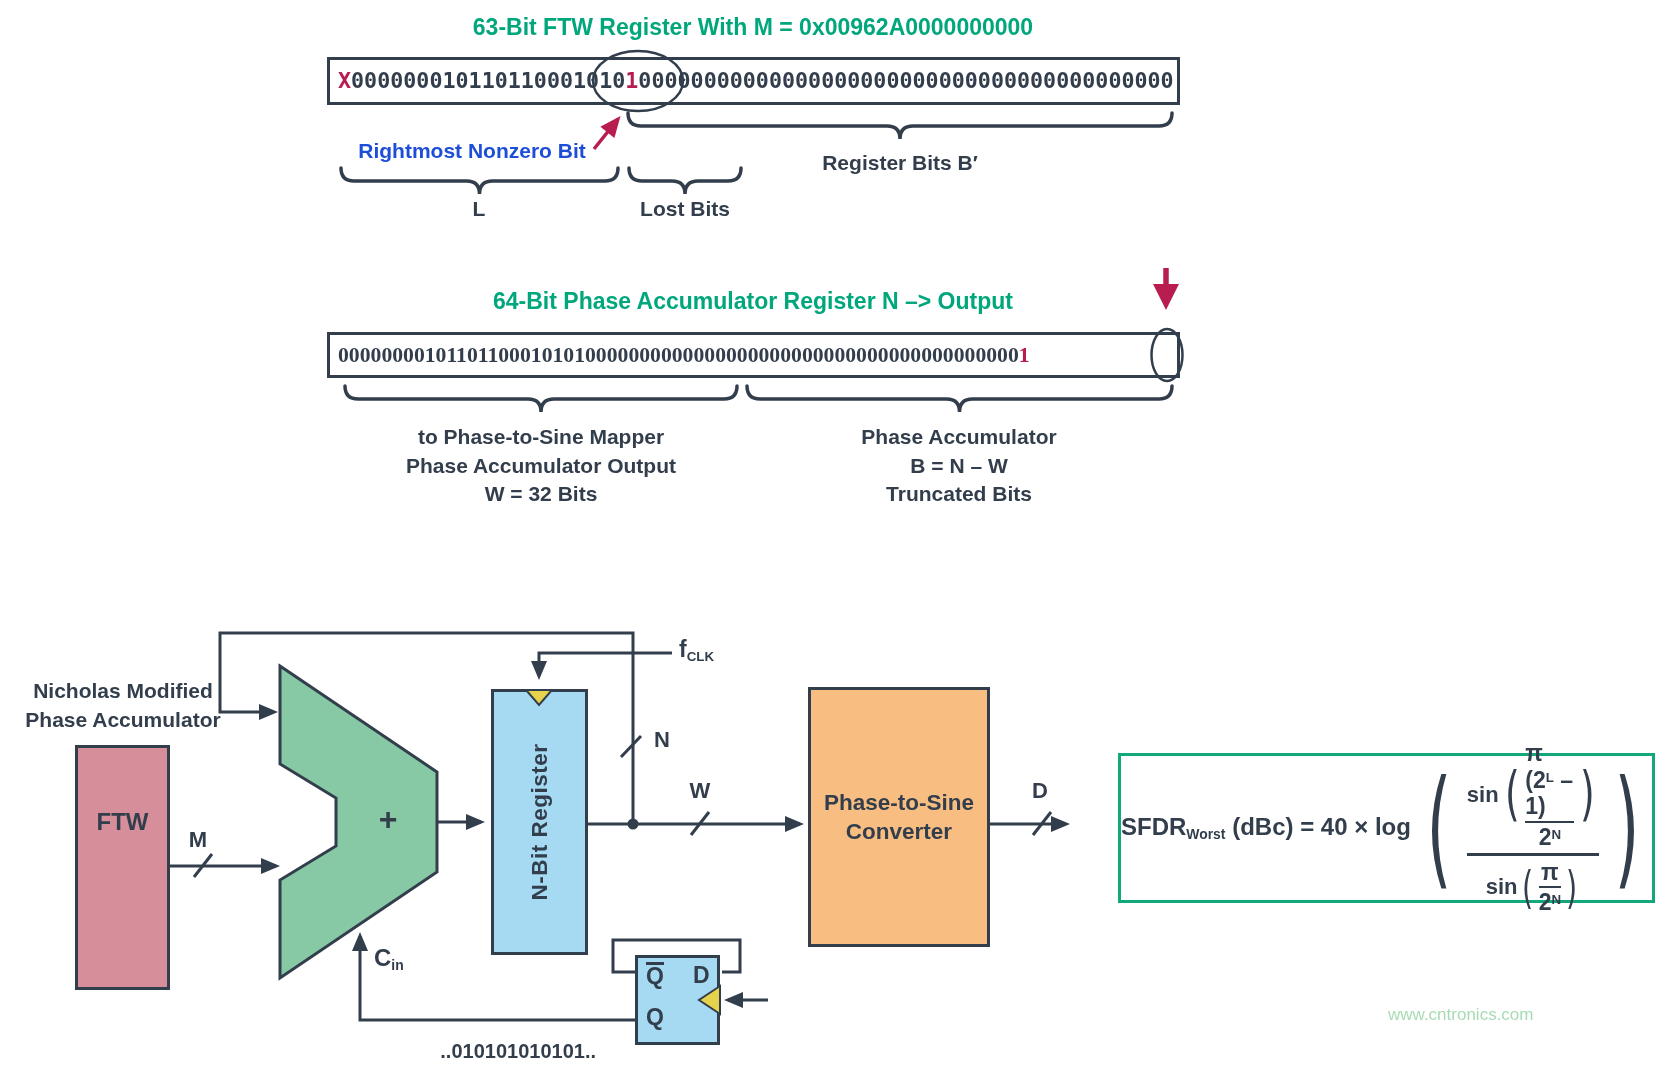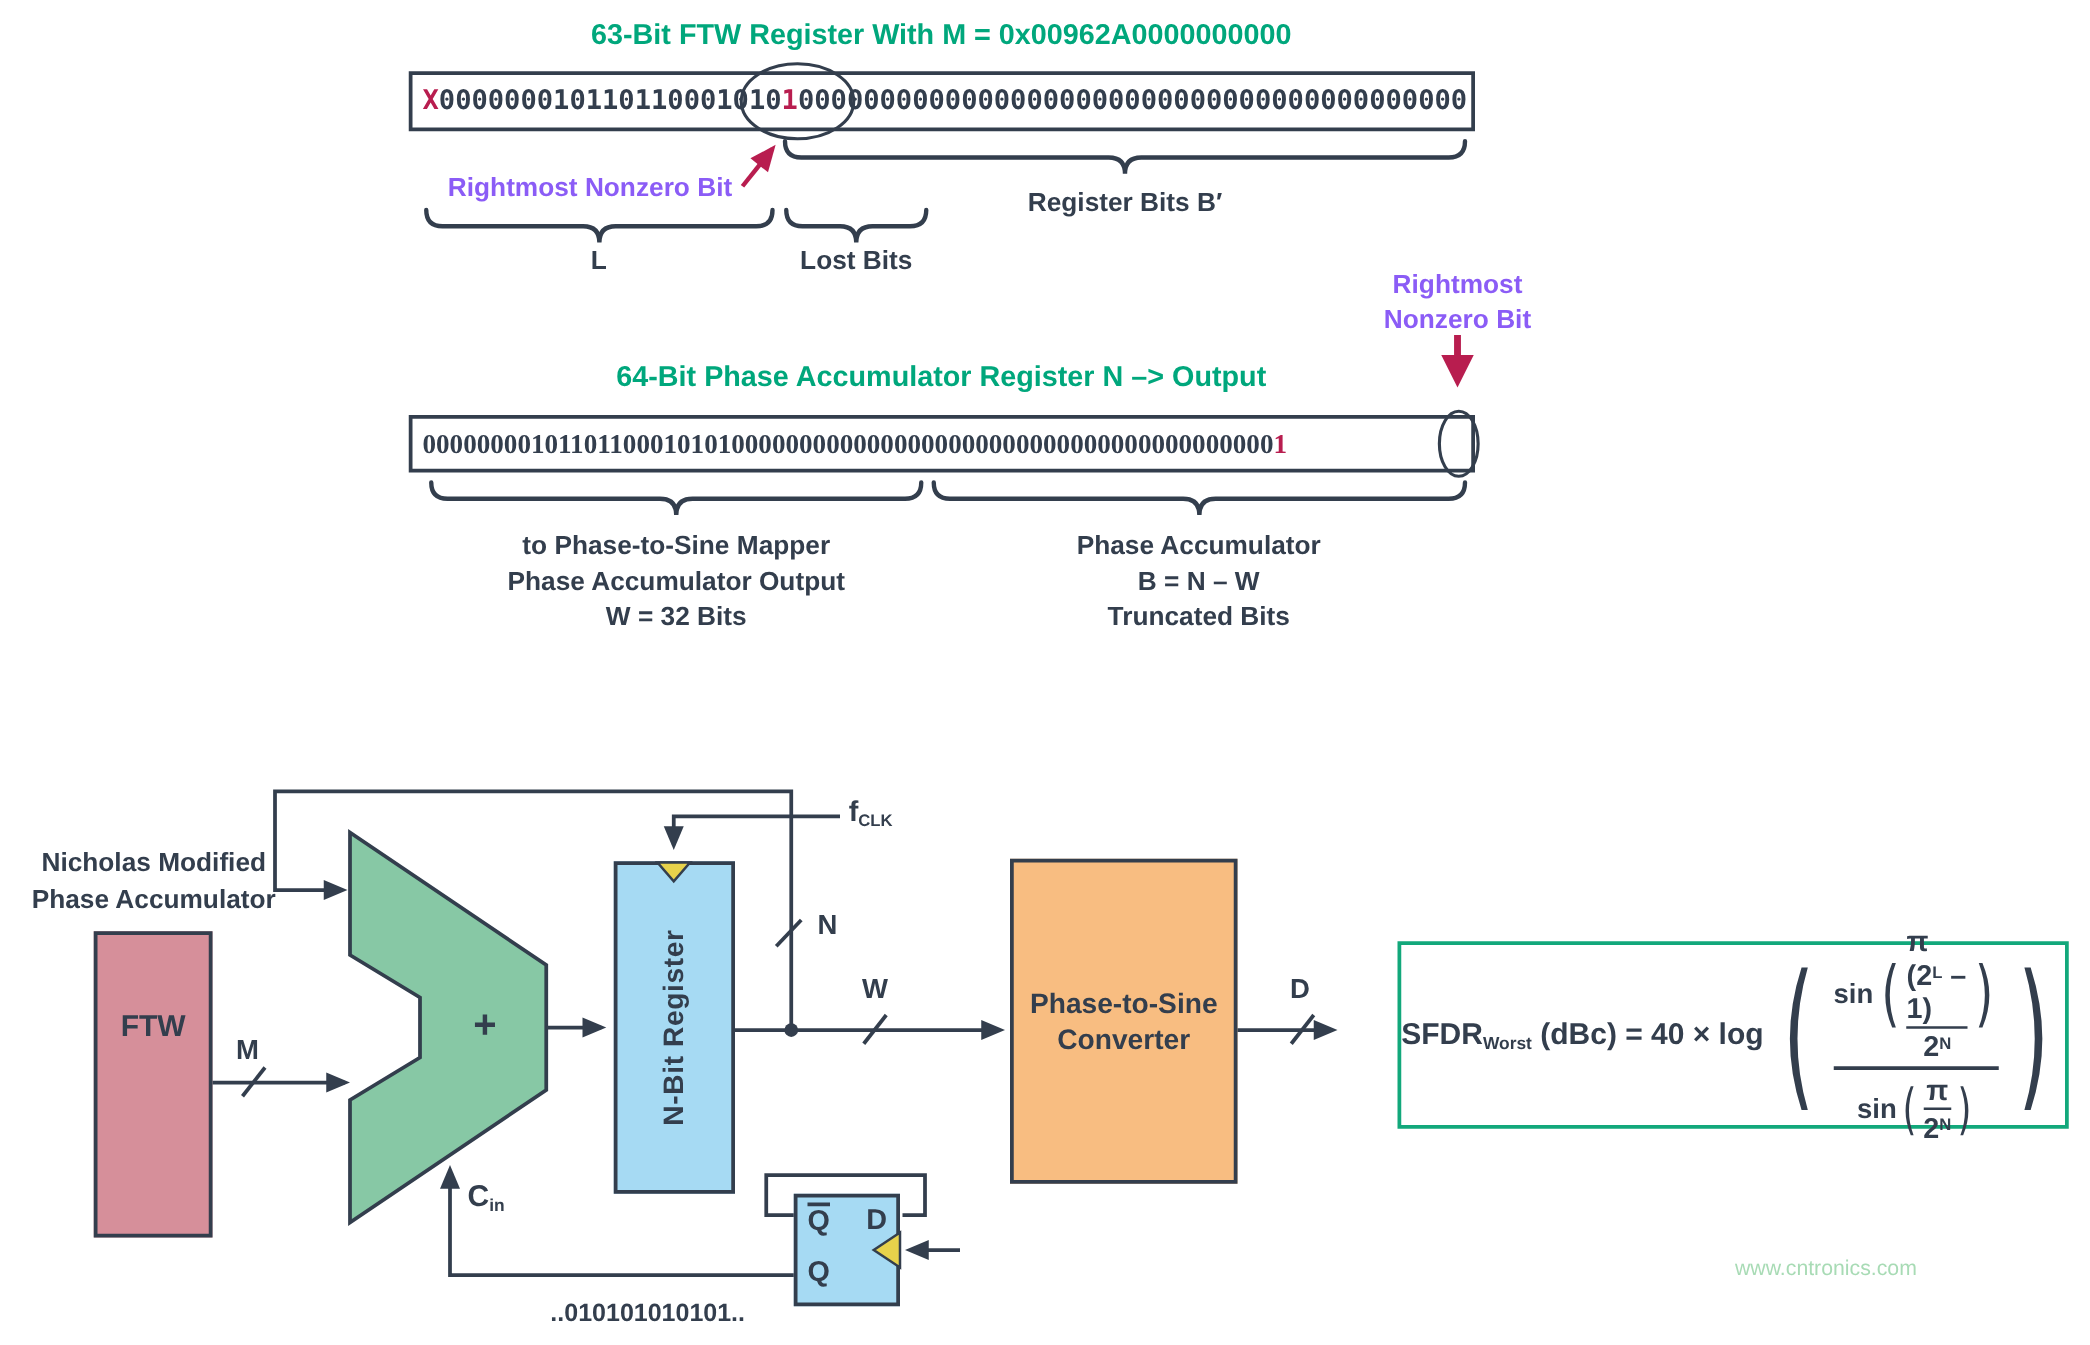--- a/index.html
+++ b/index.html
@@ -1,20 +1,20 @@
 <!DOCTYPE html>
 <html><head>
 <meta charset="utf-8">
 <style>
   html,body{margin:0;padding:0;background:#ffffff;}
   #stage{position:relative;width:1672px;height:1076px;background:#ffffff;overflow:hidden;
          font-family:"Liberation Sans",sans-serif;color:#333e4d;}
   .lbl{font-weight:bold;color:#333e4d;}
   .green{color:#00a77c;}
-  .crimson{color:#8b5cf6;}
+  .crimson{color:#1d4ed8;}
   .ctr{text-align:center;}
   .regbox{position:absolute;left:327px;width:853px;background:#ffffff;border:3px solid #333e4d;box-sizing:border-box;z-index:2;}
   .bits{font-family:"DejaVu Sans Mono",monospace;font-weight:bold;font-size:21.7px;letter-spacing:0;
         color:#333e4d;white-space:nowrap;padding-left:8px;}
   .bits .red{color:#b81d4f;}
   .block{position:absolute;border:3px solid #333e4d;box-sizing:border-box;z-index:1;}
   .svglayer{position:absolute;left:0;top:0;z-index:3;pointer-events:none;}
   .txt{position:absolute;z-index:4;}
   sub.small{font-size:0.58em;vertical-align:-0.3em;font-weight:bold;}
   sup.small{font-size:0.58em;vertical-align:0.45em;font-weight:bold;}
@@ -104,24 +104,20 @@
     <polygon points="526,690 552,690 539,705" fill="#e7d24b" stroke="#333e4d" stroke-width="2"></polygon>
     <polygon points="720,986 720,1014 699,1000" fill="#e7d24b" stroke="#333e4d" stroke-width="2"></polygon>
   </svg>
 
   <div class="txt lbl green ctr" style="left:353px;top:14px;width:800px;font-size:23px;">63-Bit FTW Register With M = 0x00962A0000000000</div>
   <div class="txt lbl crimson ctr" style="left:342px;top:139px;width:260px;font-size:21px;">Rightmost Nonzero Bit</div>
   <div class="txt lbl ctr" style="left:700px;top:151px;width:400px;font-size:21px;">Register Bits B′</div>
   <div class="txt lbl ctr" style="left:429px;top:197px;width:100px;font-size:21px;">L</div>
   <div class="txt lbl ctr" style="left:635px;top:197px;width:100px;font-size:21px;">Lost Bits</div>
 
-  <div class="txt lbl crimson ctr" style="left:1066px;top:214px;width:200px;font-size:21px;line-height:28px;">
-    <div>Rightmost</div>
-    <div>Nonzero Bit</div>
-  </div>
   <div class="txt lbl green ctr" style="left:353px;top:288px;width:800px;font-size:23px;">64-Bit Phase Accumulator Register N –&gt; Output</div>
   <div class="txt lbl ctr" style="left:341px;top:423px;width:400px;font-size:21px;line-height:28.5px;">
     <div>to Phase-to-Sine Mapper</div>
     <div>Phase Accumulator Output</div>
     <div>W = 32 Bits</div>
   </div>
   <div class="txt lbl ctr" style="left:759px;top:423px;width:400px;font-size:21px;line-height:28.5px;">
     <div>Phase Accumulator</div>
     <div>B = N – W</div>
     <div>Truncated Bits</div>

